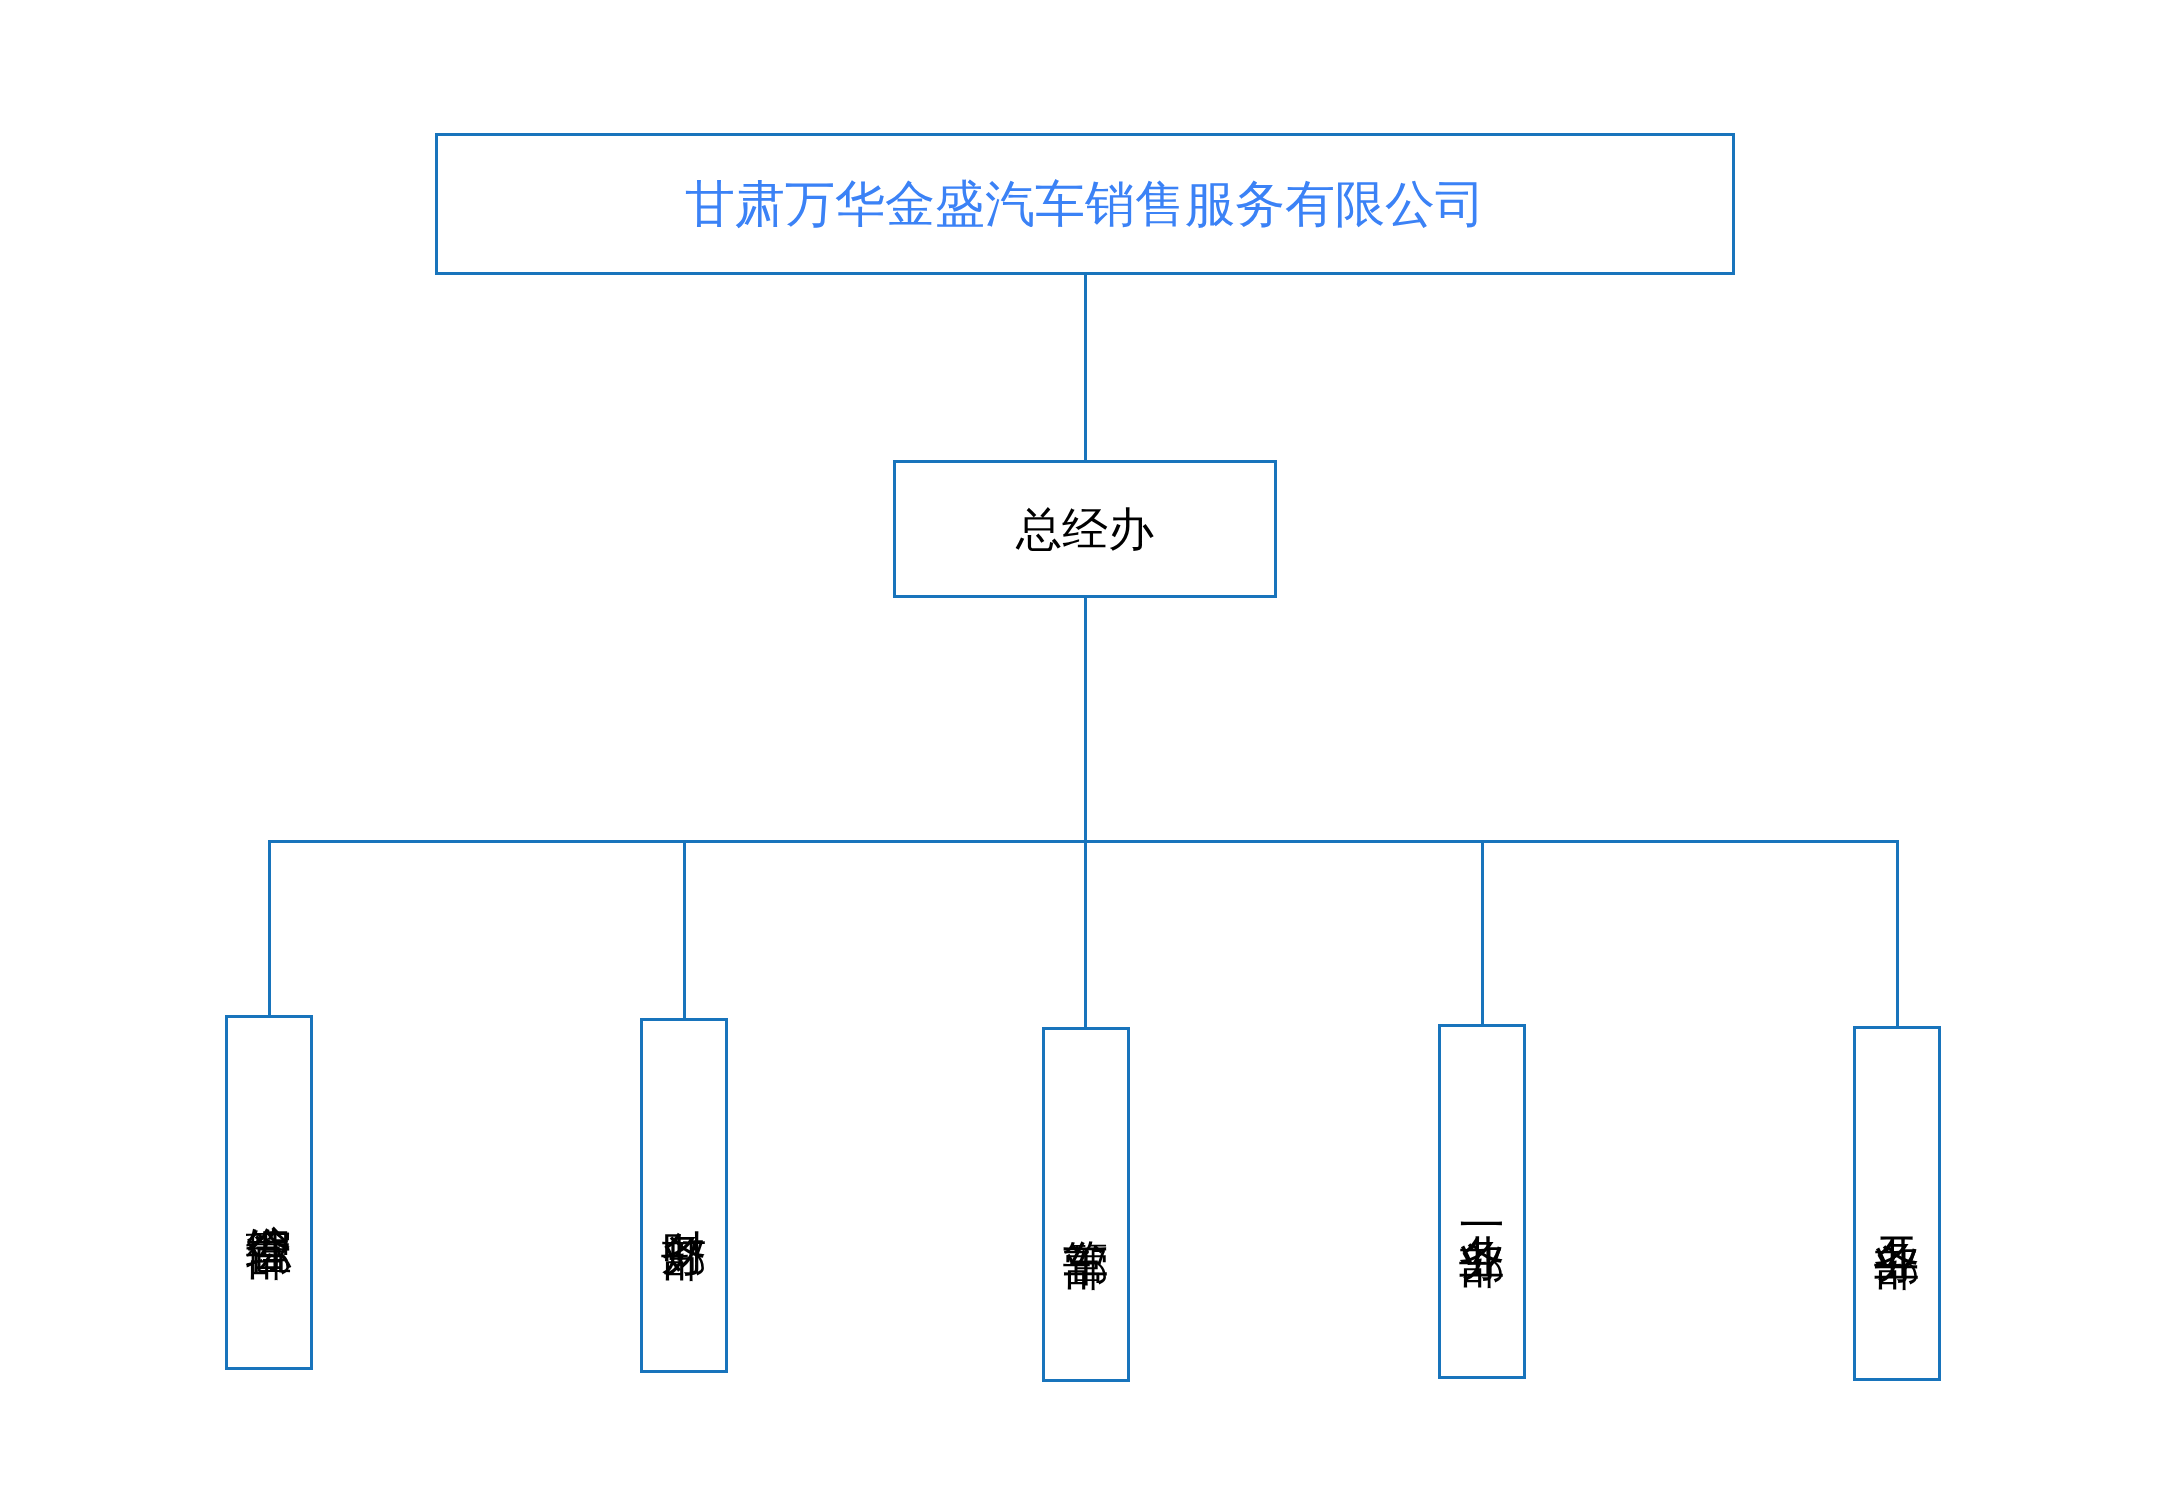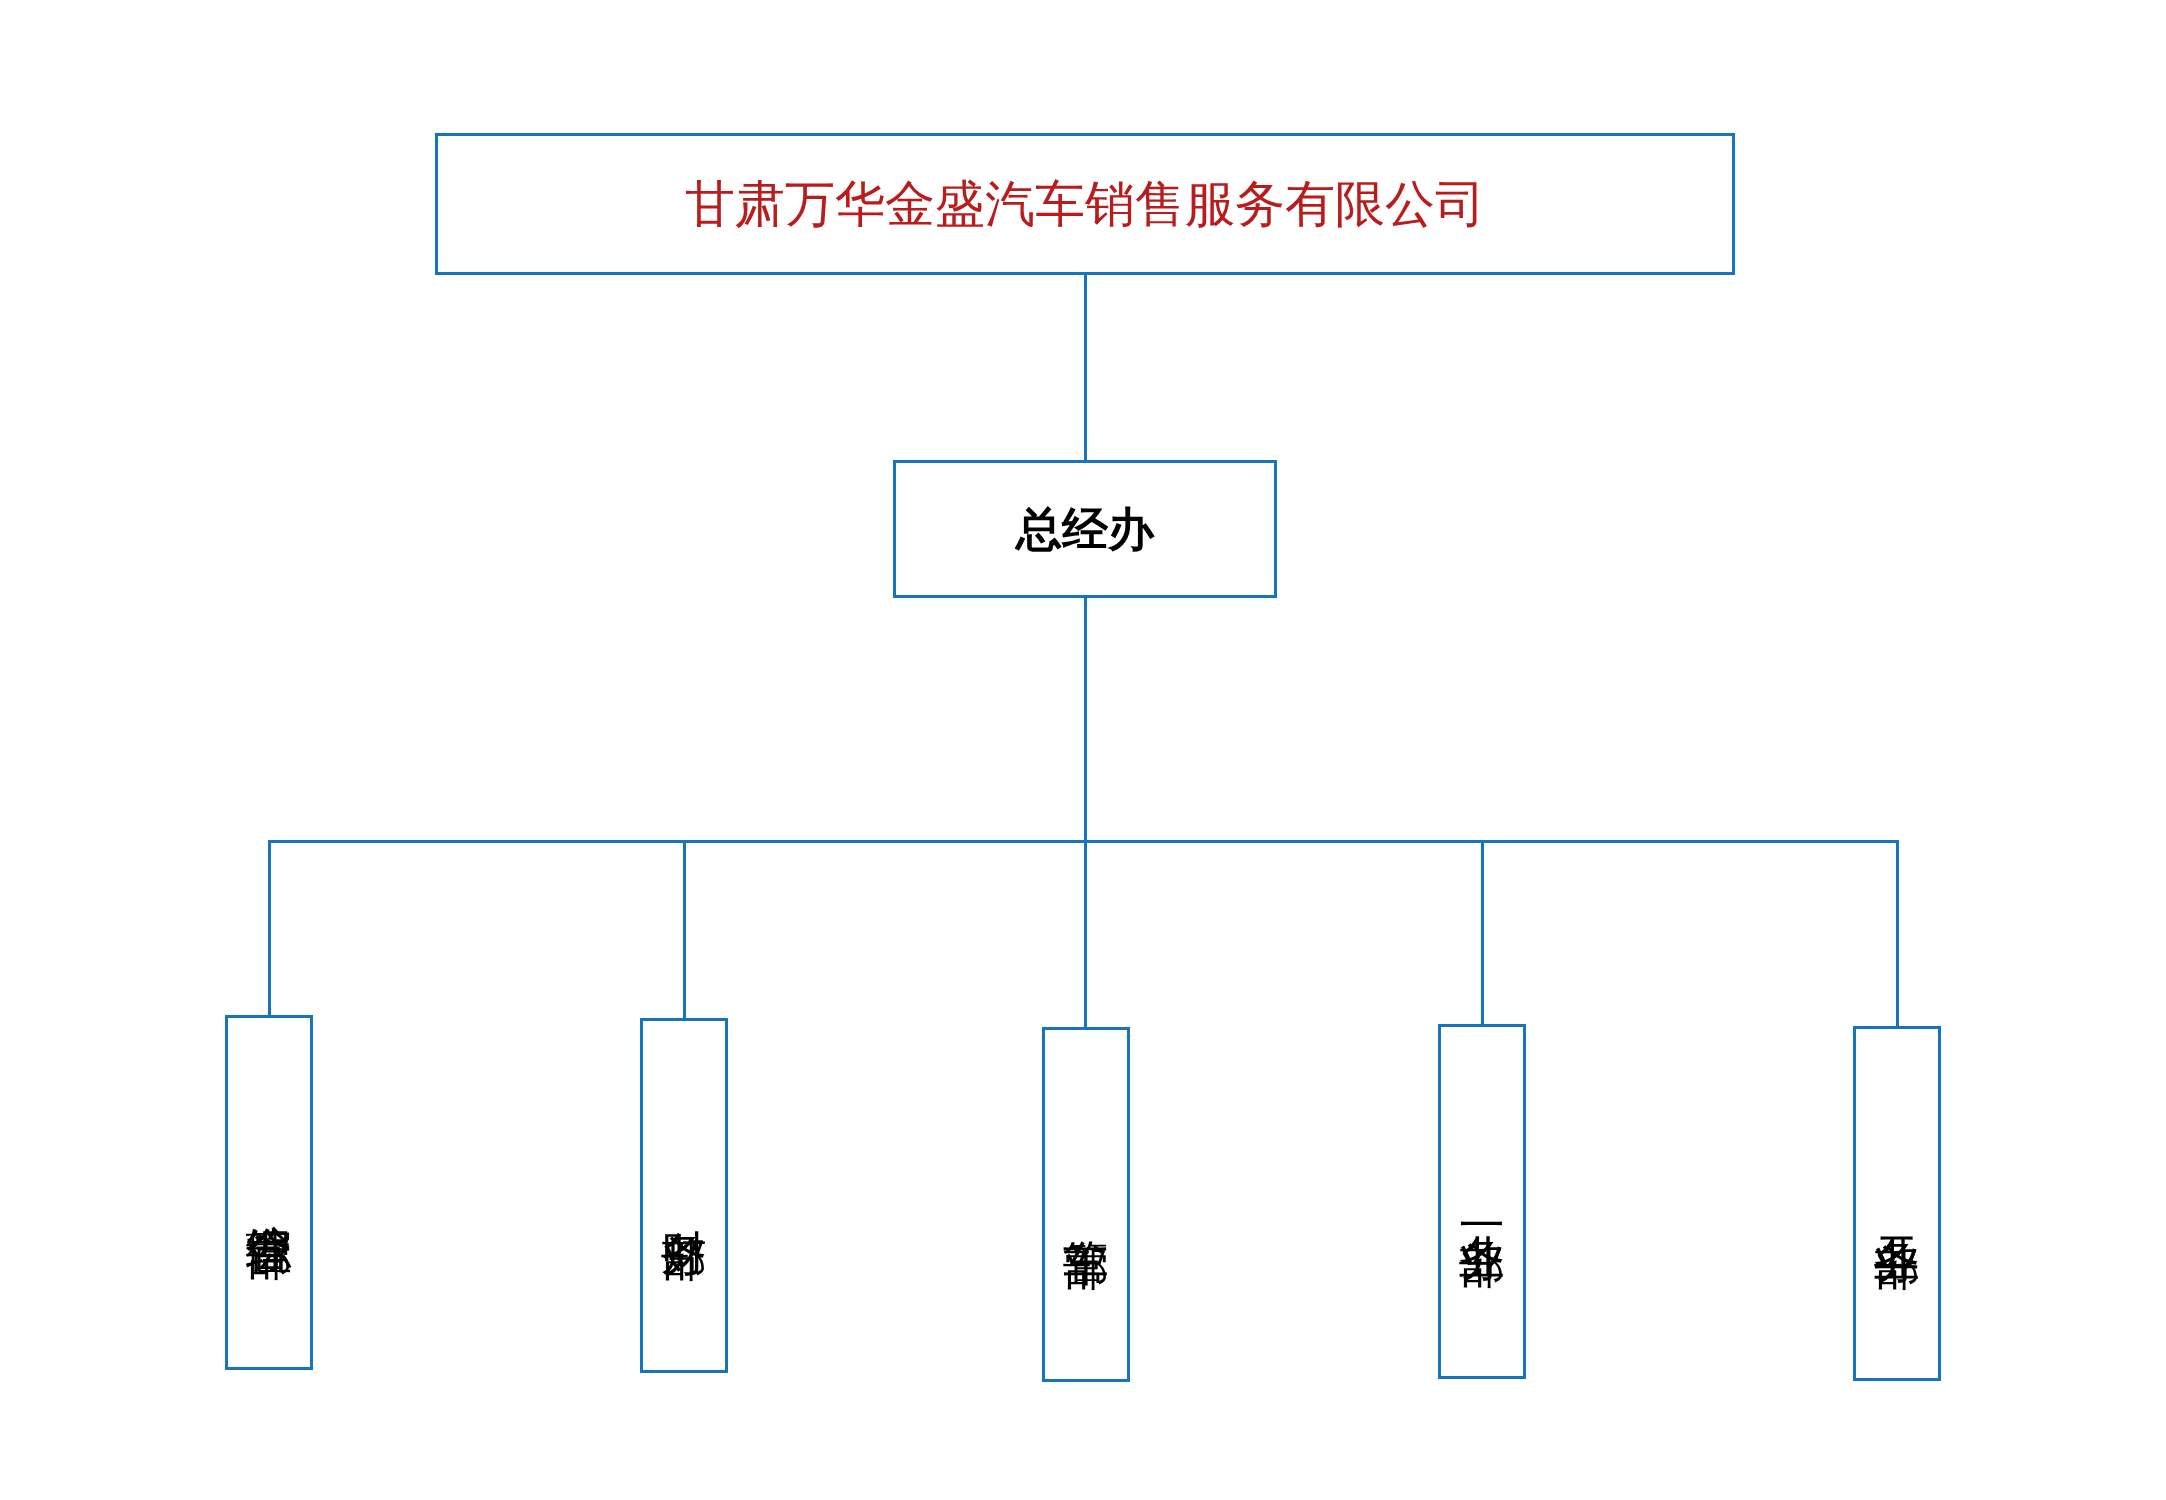--- a/index.html
+++ b/index.html
@@ -31,33 +31,32 @@
   .node-root {
     left: 435px;
     top: 133px;
     width: 1300px;
     height: 142px;
     border: 3px solid var(--stroke);
   }
   .node-root .label {
     font-size: 50px;
     line-height: 1;
-    color: #b91c1c;
+    color: #3b82f6;
     letter-spacing: 0px;
     white-space: nowrap;
   }
 
   
   .node-l2 {
     left: 893px;
     top: 460px;
     width: 384px;
     height: 138px;
     border: 3px solid var(--stroke);
-    font-weight: bold;
   }
   .node-l2 .label {
     font-size: 46px;
     line-height: 1;
     color: #000000;
     white-space: nowrap;
   }
 
   
   .node-leaf {

